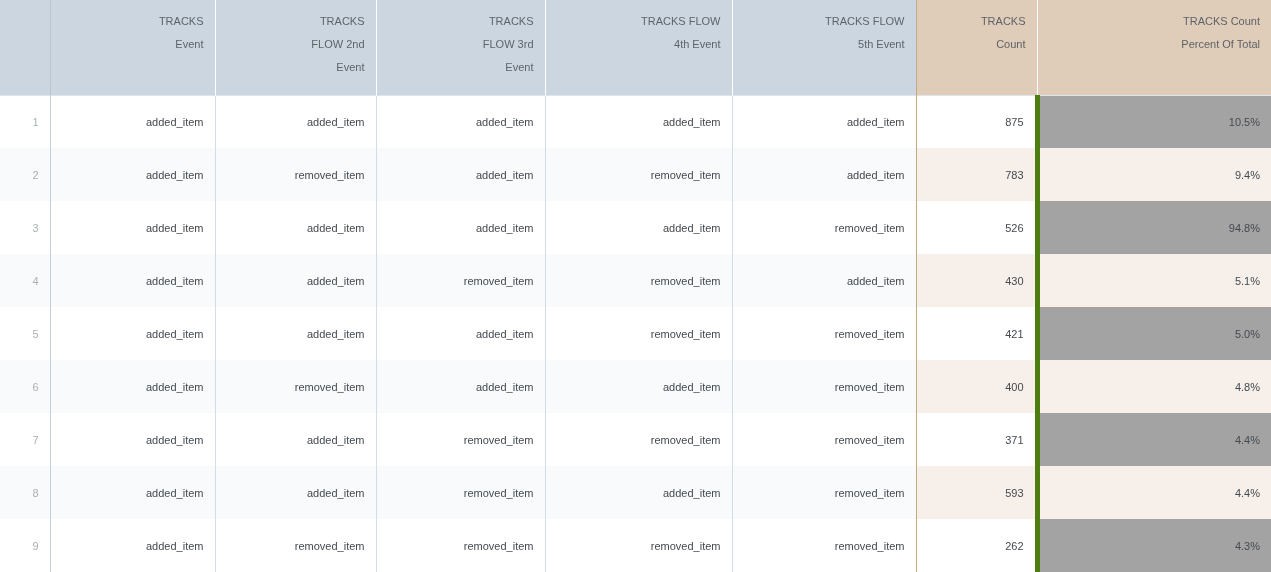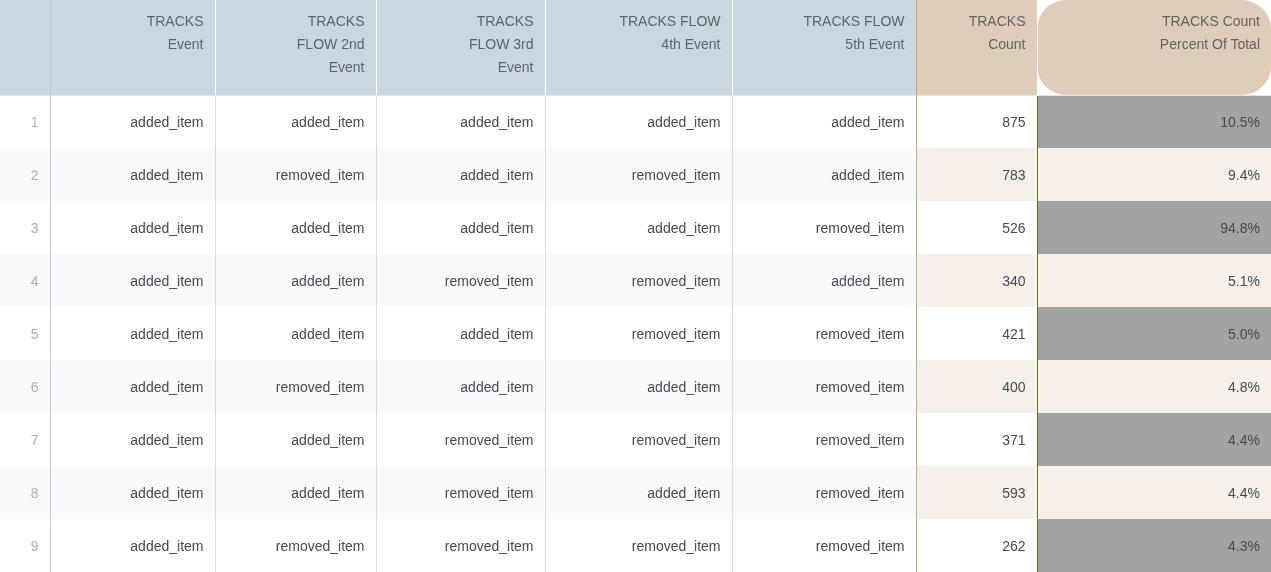--- a/index.html
+++ b/index.html
@@ -13,21 +13,21 @@
     height: 572px;
     font-family: "Liberation Sans", sans-serif;
     overflow: hidden;
   }
 
   #grid {
     width: 1271px;
     height: 572px;
     border-collapse: collapse;
     table-layout: fixed;
-    font-size: 14px;
+    font-size: 11px;
   }
 
   
   col.c-rownum { width: 50px; }
   col.c-dim    { width: 165px; }
   col.c-dim2   { width: 161px; }
   col.c-dim3   { width: 169px; }
   col.c-dim4   { width: 187px; }
   col.c-dim5   { width: 184px; }
   col.c-count  { width: 121px; }
@@ -56,21 +56,20 @@
     background: #ccd6e0;
     border-right: 1px solid #c4a986;
   }
   th.h-beige {
     background: #e0cdb9;
     border-right: 1px solid #ffffff;
   }
   th.h-beige-last {
     background: #e0cdb9;
     border-right: none;
-    border-radius: 29px;
   }
 
   
   tbody td {
     height: 42px;
     padding: 0 11px;
     text-align: right;
     color: #444a50;
     vertical-align: middle;
     white-space: nowrap;
@@ -82,21 +81,21 @@
   }
   td.dim {
     border-right: 1px solid #d3dde6;
     background: #ffffff;
   }
   td.dim-last {
     border-right: 1px solid #c4a986;
     background: #ffffff;
   }
   td.count {
-    border-right: 1px solid #4d7c0f;
+    border-right: 5px solid #4d7c0f;
     background: #ffffff;
   }
   td.pct {
     border-right: none;
     background: #a3a3a3;
   }
 
   
   tr.alt td.rownum,
   tr.alt td.dim,
@@ -196,21 +195,21 @@
         <td class="count">526</td>
         <td class="pct">94.8%</td>
       </tr>
       <tr class="alt">
         <td class="rownum">4</td>
         <td class="dim">added_item</td>
         <td class="dim">added_item</td>
         <td class="dim">removed_item</td>
         <td class="dim">removed_item</td>
         <td class="dim-last">added_item</td>
-        <td class="count">340</td>
+        <td class="count">430</td>
         <td class="pct">5.1%</td>
       </tr>
       <tr>
         <td class="rownum">5</td>
         <td class="dim">added_item</td>
         <td class="dim">added_item</td>
         <td class="dim">added_item</td>
         <td class="dim">removed_item</td>
         <td class="dim-last">removed_item</td>
         <td class="count">421</td>

